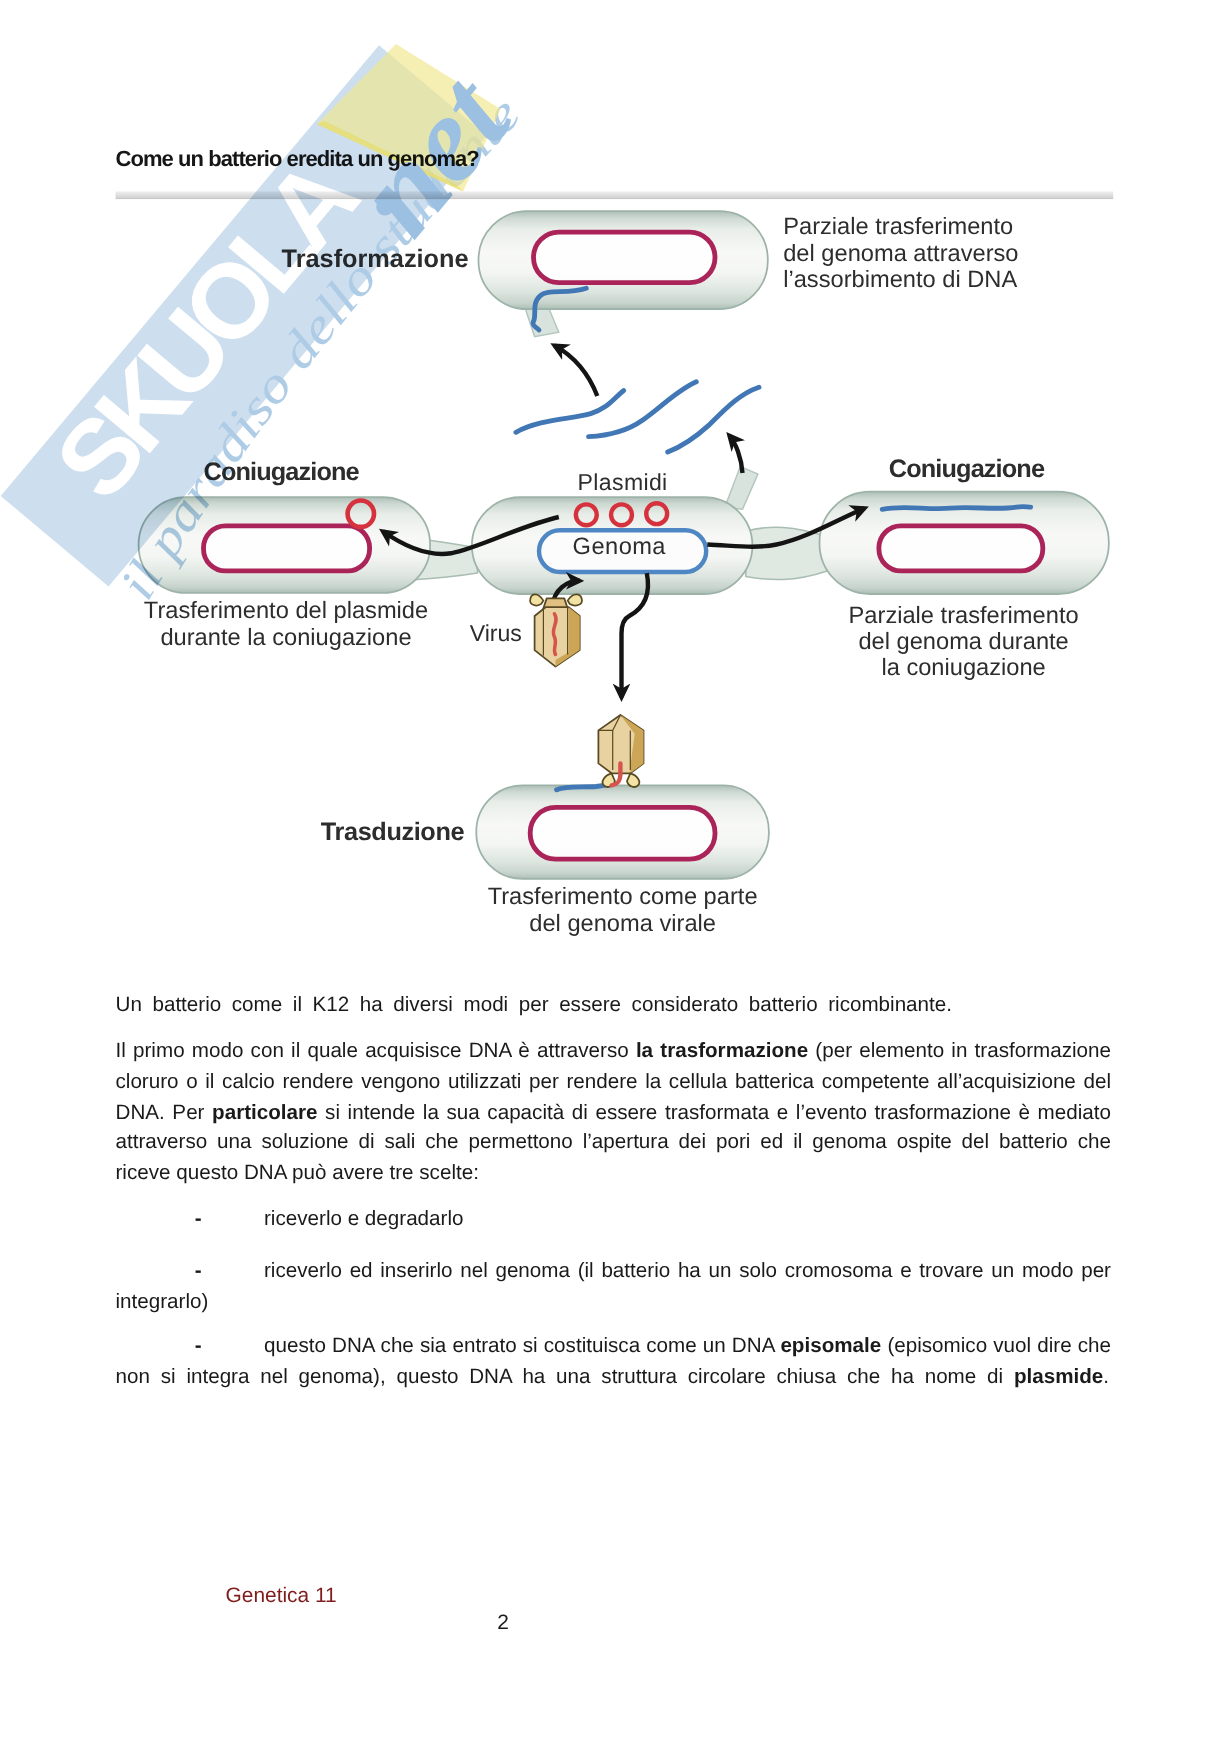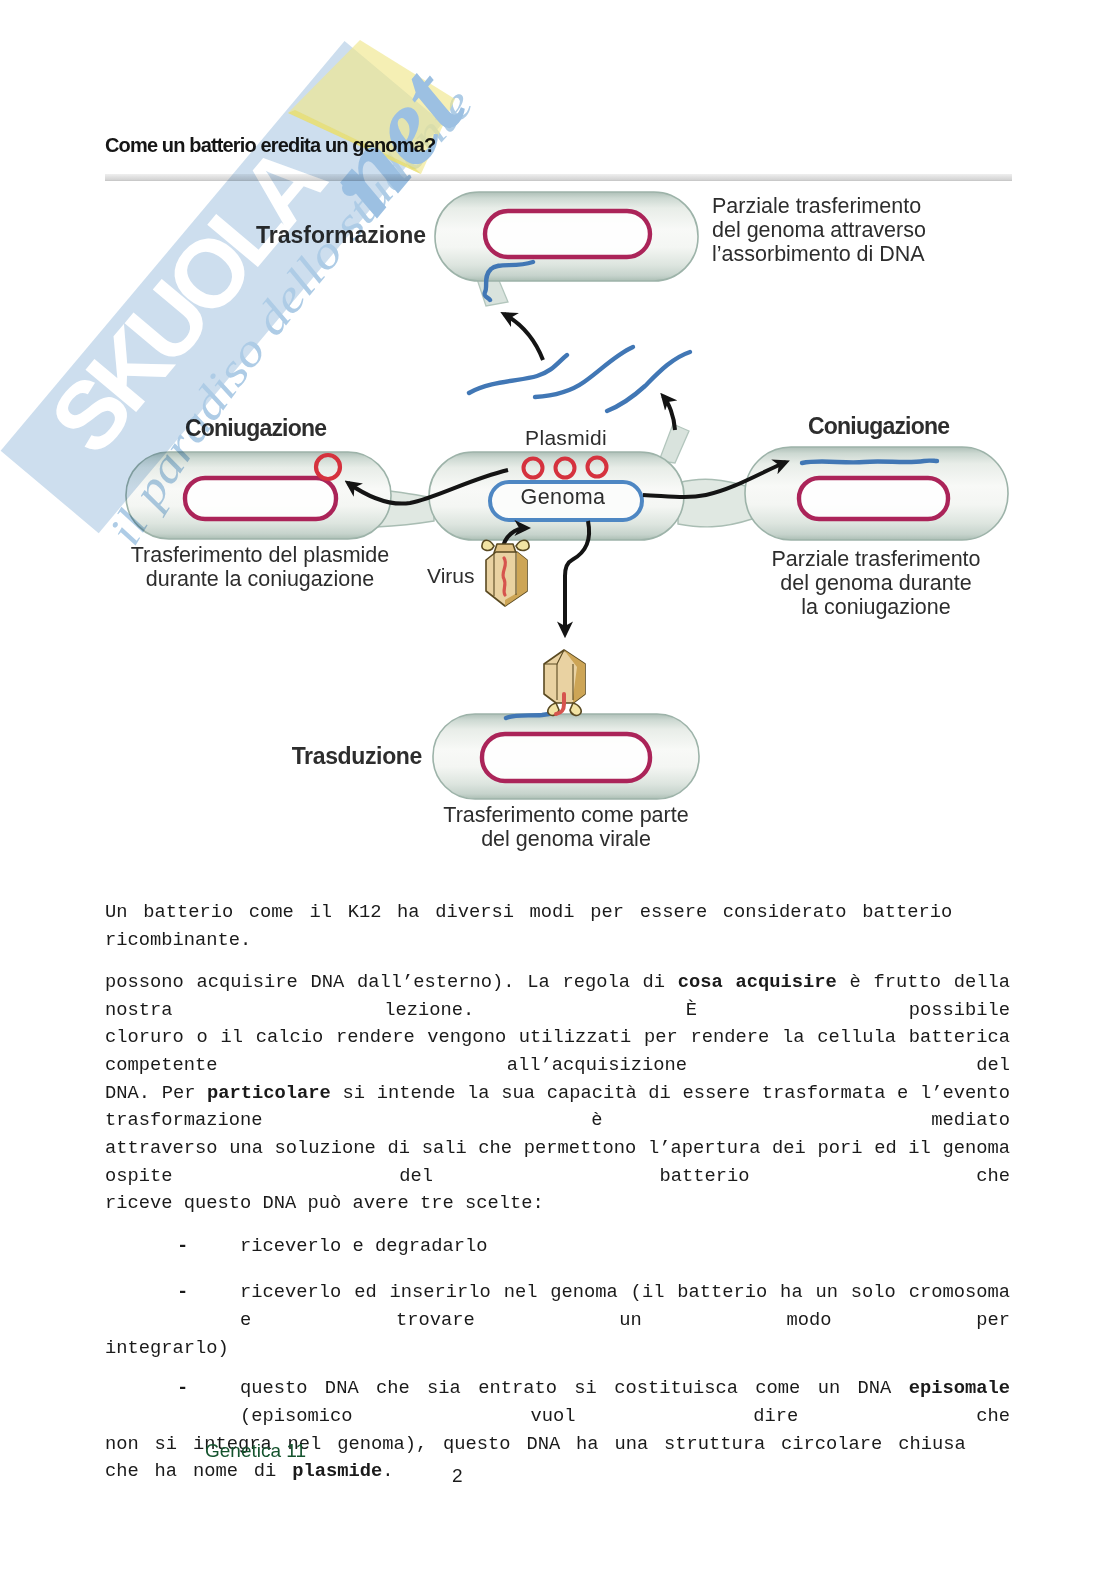--- a/index.html
+++ b/index.html
@@ -4,24 +4,24 @@
 <style>
   html,body{margin:0;padding:0;}
   body{width:1116px;height:1579px;background:#ffffff;position:relative;overflow:hidden;
        font-family:"Liberation Sans",sans-serif;}
   .abs{position:absolute;}
   #title{left:105px;top:134.5px;font-size:20px;font-weight:bold;color:#161616;line-height:1;letter-spacing:-0.85px;}
   #rule{left:105px;top:174px;width:907px;height:6px;background:linear-gradient(#efefef,#d2d2d2);border-bottom:1px solid #c9c9c9;}
   #body{left:105px;top:899px;width:905px;font-size:18.75px;line-height:27.67px;color:#1a1a1a;}
   #body .j{text-align:justify;text-align-last:justify;}
   #body .last{text-align:left;}
-  #body .para{margin:0 0 14.7px 0;font-family:Liberation Mono, monospace;}
+  #body .para{margin:0 0 14.7px 0;}
   .dash{position:absolute;left:72px;font-weight:bold;}
   .ind{padding-left:135px;position:relative;}
-  #foot1{left:205px;top:1441px;font-size:19px;line-height:1;color:#14532d;}
+  #foot1{left:205px;top:1441px;font-size:19px;line-height:1;color:#7f1d1d;}
   #foot2{left:452px;top:1466px;font-size:19px;line-height:1;color:#1a1a1a;}
 </style>
 </head>
 <body>
 <div id="title" class="abs">Come un batterio eredita un genoma?</div>
 <div id="rule" class="abs"></div>
 <svg class="abs" style="left:0;top:0" width="1116" height="880" viewBox="0 0 1116 880" xmlns="http://www.w3.org/2000/svg">
 <defs>
 <linearGradient id="cap" x1="0" y1="0" x2="0" y2="1">
  <stop offset="0" stop-color="#aebfb7"></stop>
@@ -121,21 +121,21 @@
 <text x="563" y="504" font-size="21.5" letter-spacing="0.4" text-anchor="middle">Genoma</text>
 <text x="427" y="583" font-size="21">Virus</text>
 </g>
 </svg>
 
 <div id="body" class="abs">
 <div class="para">
 <div class="last" style="word-spacing:4.4px">Un batterio come il K12 ha diversi modi per essere considerato batterio ricombinante.</div>
 </div>
 <div class="para">
-<div class="j">possono acquisire DNA dall’esterno). La regola di <b>cosa acquisire</b> è frutto della nostra lezione. È possibile</div>
+<div class="j">Il primo modo con il quale acquisisce DNA è attraverso <b>la trasformazione</b> (per elemento in trasformazione</div>
 <div class="j">cloruro o il calcio rendere vengono utilizzati per rendere la cellula batterica competente all’acquisizione del</div>
 <div class="j">DNA. Per <b>particolare</b> si intende la sua capacità di essere trasformata e l’evento trasformazione è mediato</div>
 <div class="j">attraverso una soluzione di sali che permettono l’apertura dei pori ed il genoma ospite del batterio che</div>
 <div class="last">riceve questo DNA può avere tre scelte:</div>
 </div>
 <div class="para" style="margin-bottom:18.9px">
 <div class="last ind"><span class="dash">-</span>riceverlo e degradarlo</div>
 </div>
 <div class="para" style="margin-bottom:13px">
 <div class="j ind"><span class="dash">-</span>riceverlo ed inserirlo nel genoma (il batterio ha un solo cromosoma e trovare un modo per</div>

